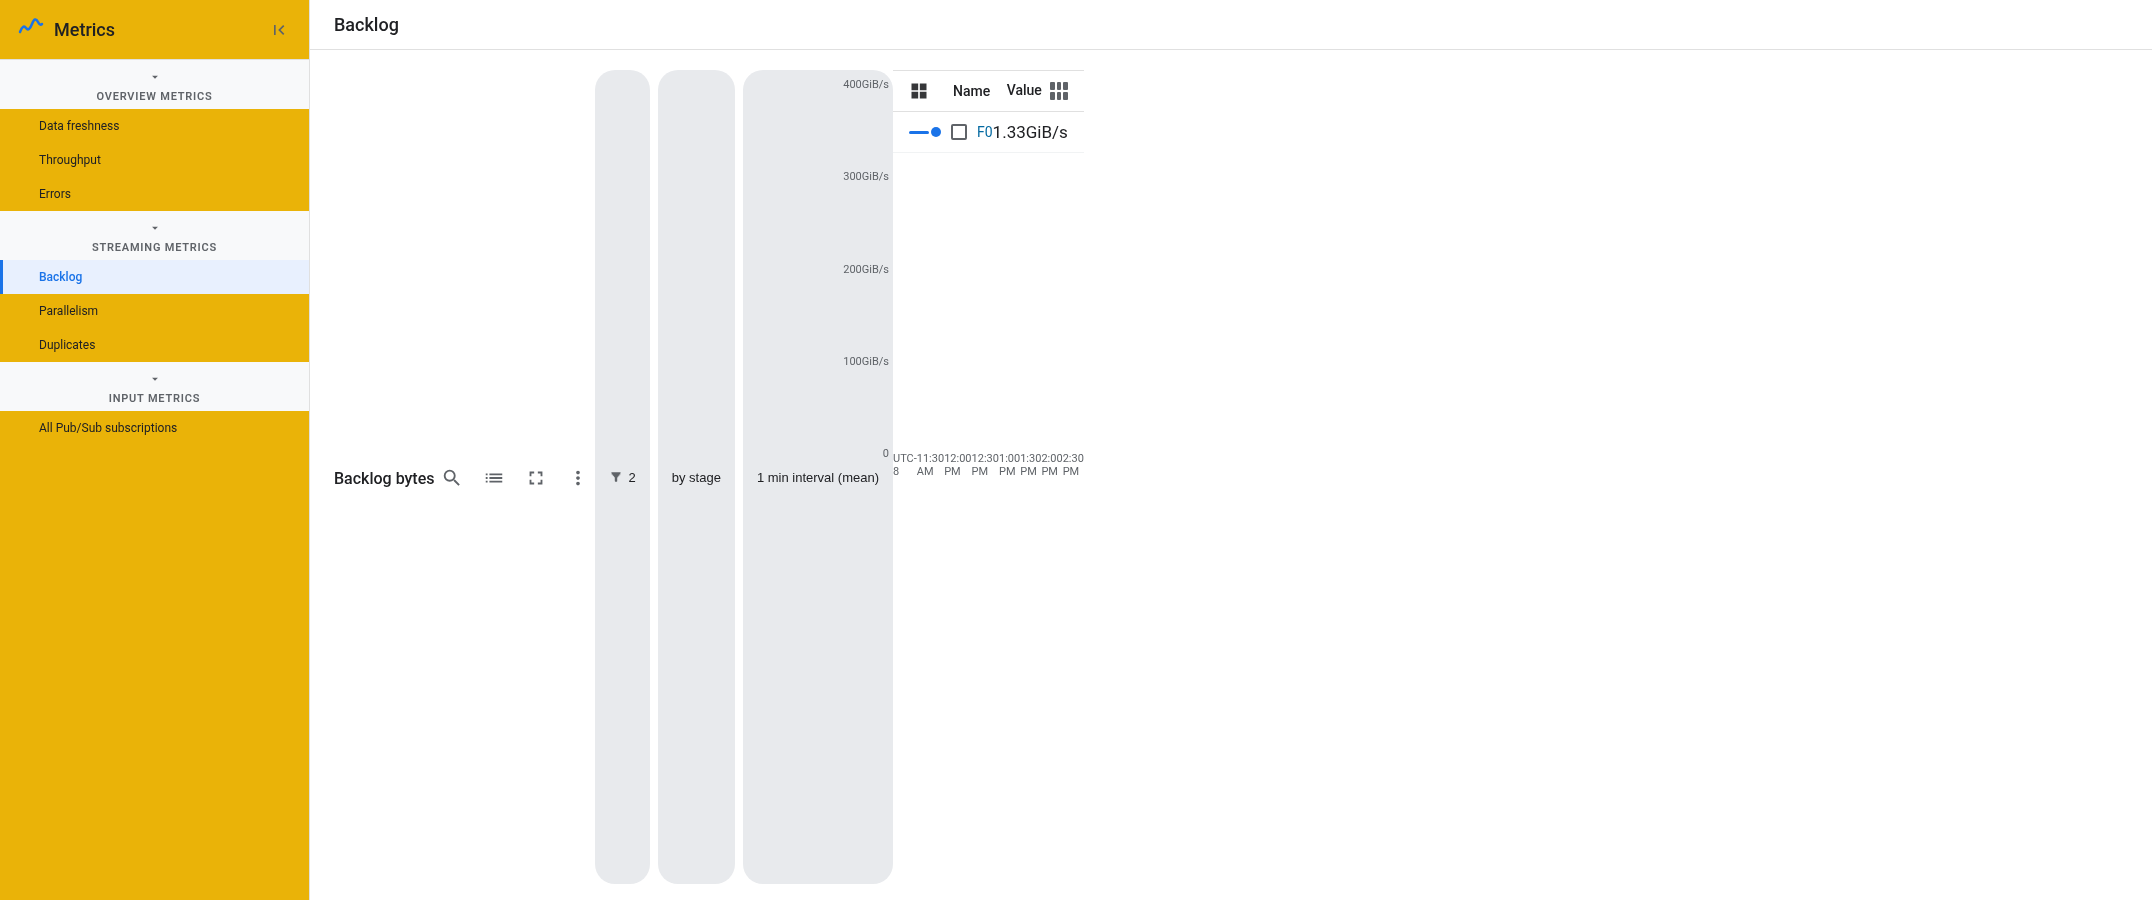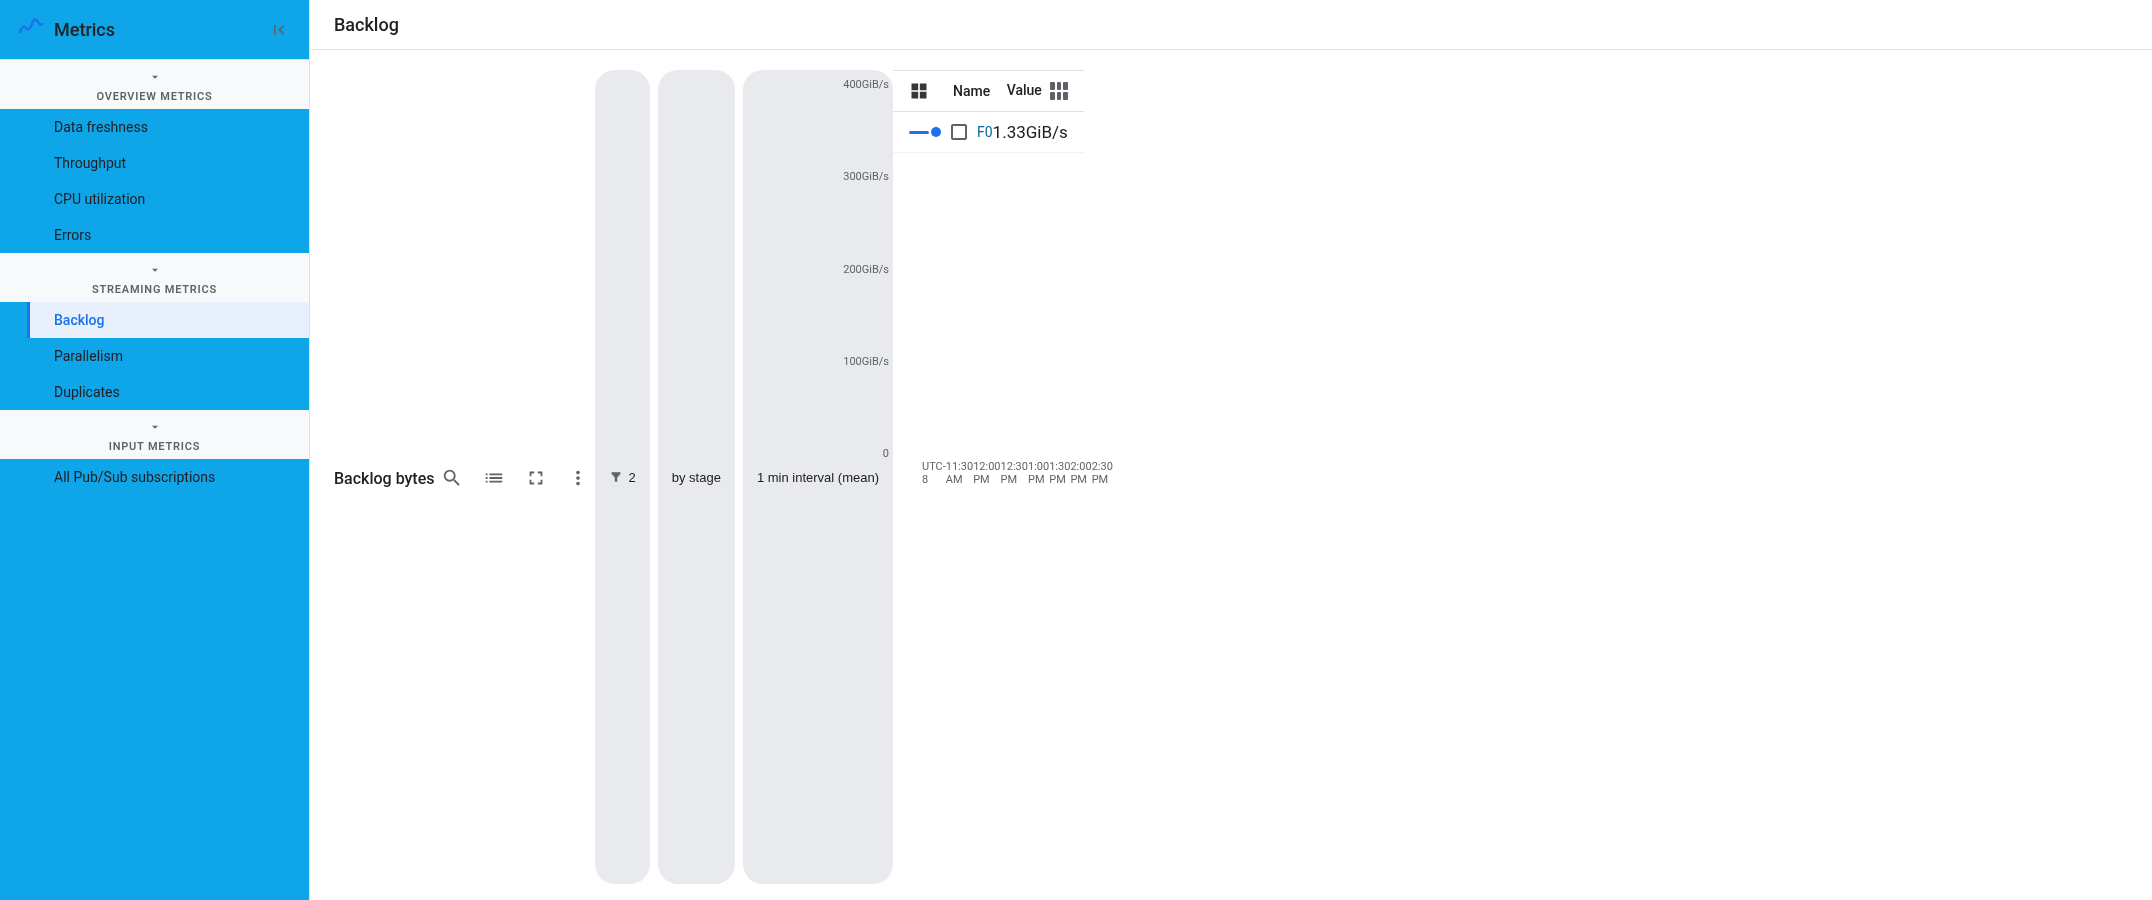--- a/index.html
+++ b/index.html
@@ -5,21 +5,21 @@
     * { box-sizing: border-box; margin: 0; padding: 0; }
     body { font-family: 'Google Sans', Roboto, Arial, sans-serif; font-size: 14px; background: #fff; display: flex; height: 900px; overflow: hidden; }
 
     
     #sidebar {
       width: 310px;
       min-width: 310px;
       border-right: 1px solid #e0e0e0;
       display: flex;
       flex-direction: column;
-      background: #0ea5e9;
+      background: #eab308;
     }
     .sidebar-header {
       display: flex;
       align-items: center;
       justify-content: space-between;
       padding: 14px 16px;
       border-bottom: 1px solid #e0e0e0;
     }
     .sidebar-header-left {
       display: flex;
@@ -51,26 +51,25 @@
       color: #5f6368;
       letter-spacing: 0.8px;
       background: #f8f9fa;
       text-transform: uppercase;
       flex-direction: column;
     }
     .sidebar-section-header svg {
       flex-shrink: 0;
     }
     .sidebar-nav-item {
-      padding: 10px 24px;
-      font-size: 14px;
+      padding: 10px 36px;
+      font-size: 12px;
       color: #202124;
       cursor: pointer;
       border-left: 3px solid transparent;
-      margin-left: 27px;
     }
     .sidebar-nav-item.active {
       background: #e8f0fe;
       color: #1a73e8;
       font-weight: 500;
       border-left: 3px solid #1a73e8;
     }
 
     
     #main {
@@ -161,30 +160,29 @@
       display: flex;
       flex-direction: column;
       justify-content: space-between;
       align-items: flex-end;
       padding: 0 4px;
       font-size: 11px;
       color: #5f6368;
     }
     .chart-x-labels {
       position: absolute;
-      bottom: 0;
+      bottom: 8px;
       left: 0;
       right: 60px;
       height: 30px;
       display: flex;
       justify-content: space-between;
       font-size: 11px;
       color: #5f6368;
       padding: 0 0 2px 0;
-      margin-left: 29px;
     }
 
     
     .chart-legend {
       border-top: 1px solid #e0e0e0;
       margin-top: 0;
     }
     .chart-legend-header {
       display: flex;
       align-items: center;
@@ -257,21 +255,20 @@
   </div>
 
   <div class="sidebar-section-header">
     <svg width="14" height="14" viewBox="0 0 24 24" fill="#5f6368">
       <path d="M7 10l5 5 5-5z"></path>
     </svg>
     <span>OVERVIEW METRICS</span>
   </div>
   <div class="sidebar-nav-item">Data freshness</div>
   <div class="sidebar-nav-item">Throughput</div>
-  <div class="sidebar-nav-item">CPU utilization</div>
   <div class="sidebar-nav-item">Errors</div>
 
   <div class="sidebar-section-header">
     <svg width="14" height="14" viewBox="0 0 24 24" fill="#5f6368">
       <path d="M7 10l5 5 5-5z"></path>
     </svg>
     <span>STREAMING METRICS</span>
   </div>
   <div class="sidebar-nav-item active">Backlog</div>
   <div class="sidebar-nav-item">Parallelism</div>

